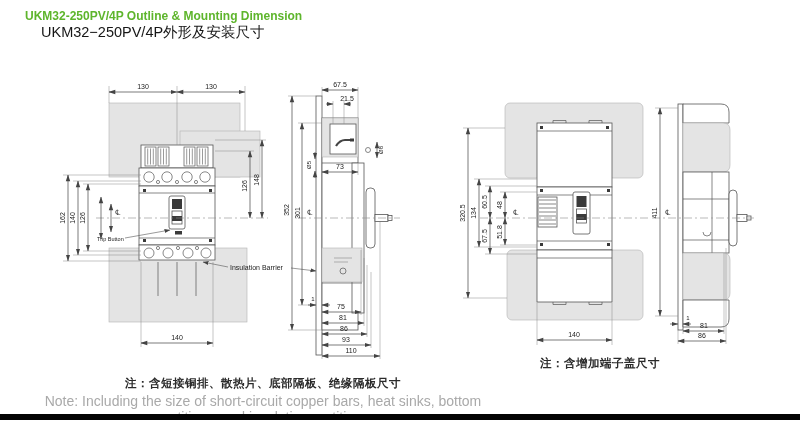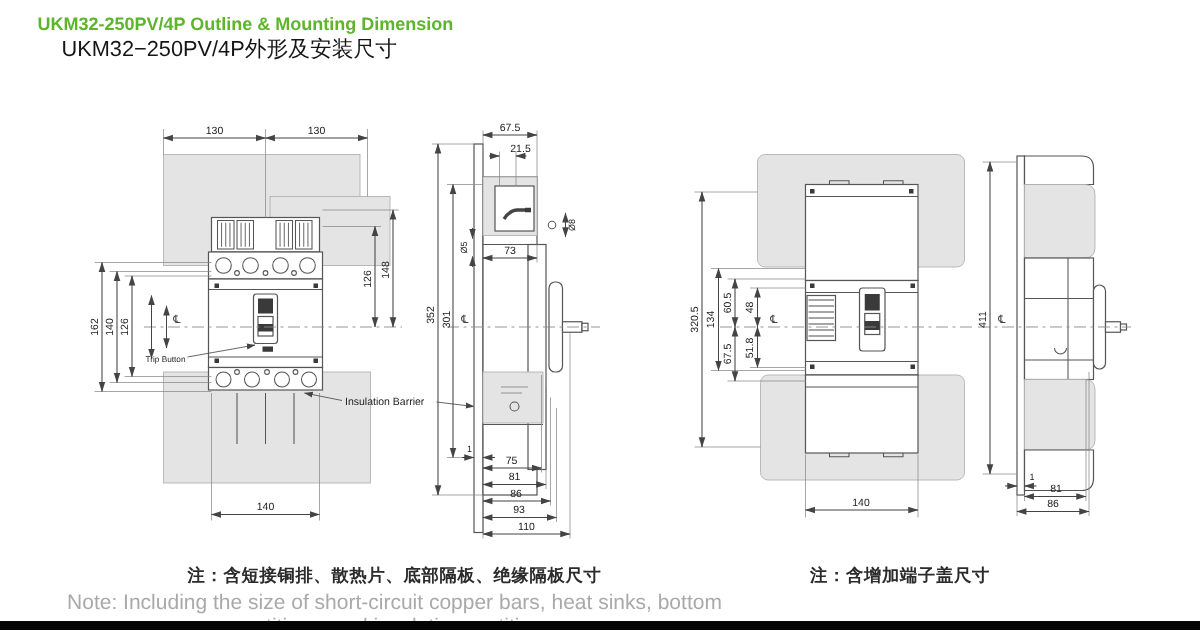--- a/index.html
+++ b/index.html
@@ -3,21 +3,21 @@
 <meta charset="utf-8">
 <style>
   html,body{margin:0;padding:0;background:#fff;}
   .stage{position:relative;width:800px;height:420px;background:#ffffff;overflow:hidden;
          font-family:"Liberation Sans",sans-serif;}
   .title-en{position:absolute;left:25px;top:9px;font-size:12px;font-weight:bold;color:#5eb52c;}
   .title-zh{position:absolute;left:41px;top:23px;font-size:14.5px;color:#161616;}
   svg.drawing{position:absolute;left:0;top:0;}
   .note{position:absolute;text-align:center;}
   .note-left{left:28px;top:376px;width:470px;}
-  .note-right{left:460px;top:376px;width:280px;}
+  .note-right{left:460px;top:356px;width:280px;}
   .note-zh{font-size:11.5px;font-weight:bold;color:#2b2b2b;letter-spacing:.5px;}
   .note-en{font-size:14px;color:#a9a9a9;margin-top:2px;}
   .bottom-bar{position:absolute;left:0;top:414px;width:800px;height:6px;background:#040404;}
   
   .o   {fill:#ffffff;stroke:#555;stroke-width:.8;}
   .o2  {fill:none;stroke:#555;stroke-width:.7;}
   .thin{fill:none;stroke:#777;stroke-width:.5;}
   .shade{fill:#e4e4e4;stroke:#b2b2b2;stroke-width:.6;}
   .dark{fill:#3a3a3a;stroke:none;}
   .cl  {fill:none;stroke:#8a8a8a;stroke-width:.6;stroke-dasharray:8 3 2 3;}

